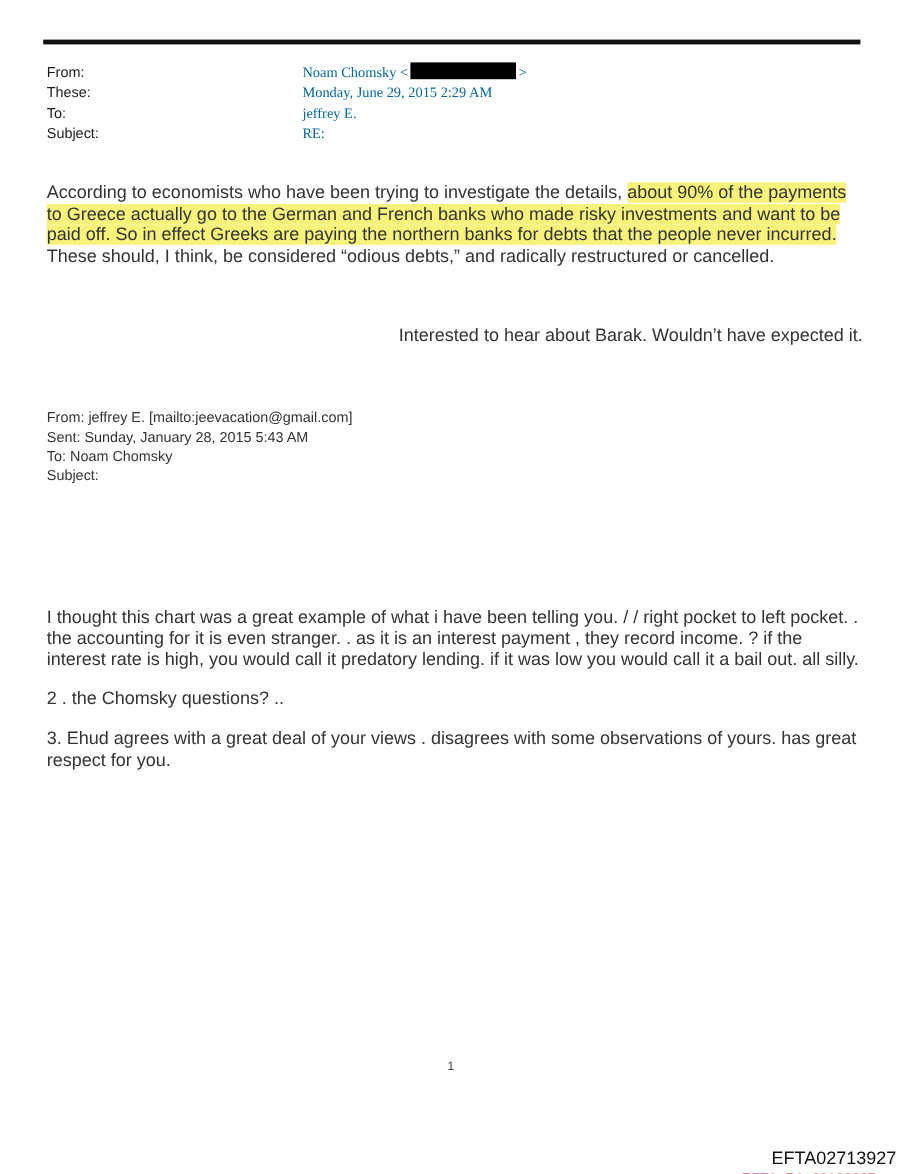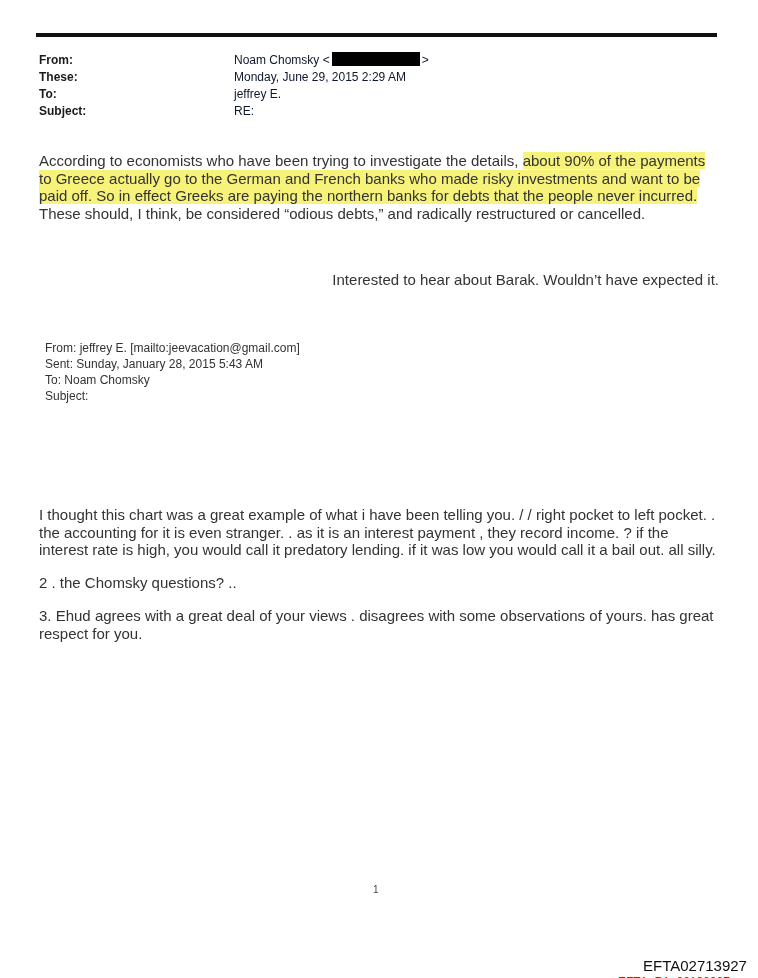--- a/index.html
+++ b/index.html
@@ -11,33 +11,33 @@
       font-family: "Liberation Sans", sans-serif;
       color: #222222;
     }
     .rule {
       position: absolute; left: 36px; top: 33px;
       width: 681px; height: 4px; background: #111111;
     }
     .hdr {
       position: absolute; left: 39px; font-size: 12px; line-height: 17px;
     }
-    .hdr-label { position: absolute; left: 0; font-weight: bold; color: #1a1a1a; }
-    .hdr-value { position: absolute; left: 195px; white-space: nowrap; color: #0f172a; }
+    .hdr-label { position: absolute; left: 0; font-weight: normal; color: #1a1a1a; }
+    .hdr-value { position: absolute; left: 213px; white-space: nowrap; color: #0369a1; font-family: Liberation Serif, serif; }
     .redact {
       display: inline-block; width: 88px; height: 14px; background: #000;
       vertical-align: -2px; margin: 0 2px;
     }
     .para {
       position: absolute; left: 39px; width: 680px;
       font-size: 15px; line-height: 17.5px; color: #333;
     }
     .hl { background: #f6f27a; }
     .small-hdr {
-      position: absolute; left: 39px; font-size: 12px; line-height: 17px; color: #333; margin-left: 6px;
+      position: absolute; left: 39px; font-size: 12px; line-height: 17px; color: #333;
     }
     .pageno {
       position: absolute; left: 373px; top: 884px; font-size: 10px; color: #444;
     }
     .stamp1 {
       position: absolute; left: 618px; top: 975px; font-size: 12px; color: #b91c1c;
     }
     .stamp2 {
       position: absolute; left: 643px; top: 957px; font-size: 15px; color: #111;
     }

